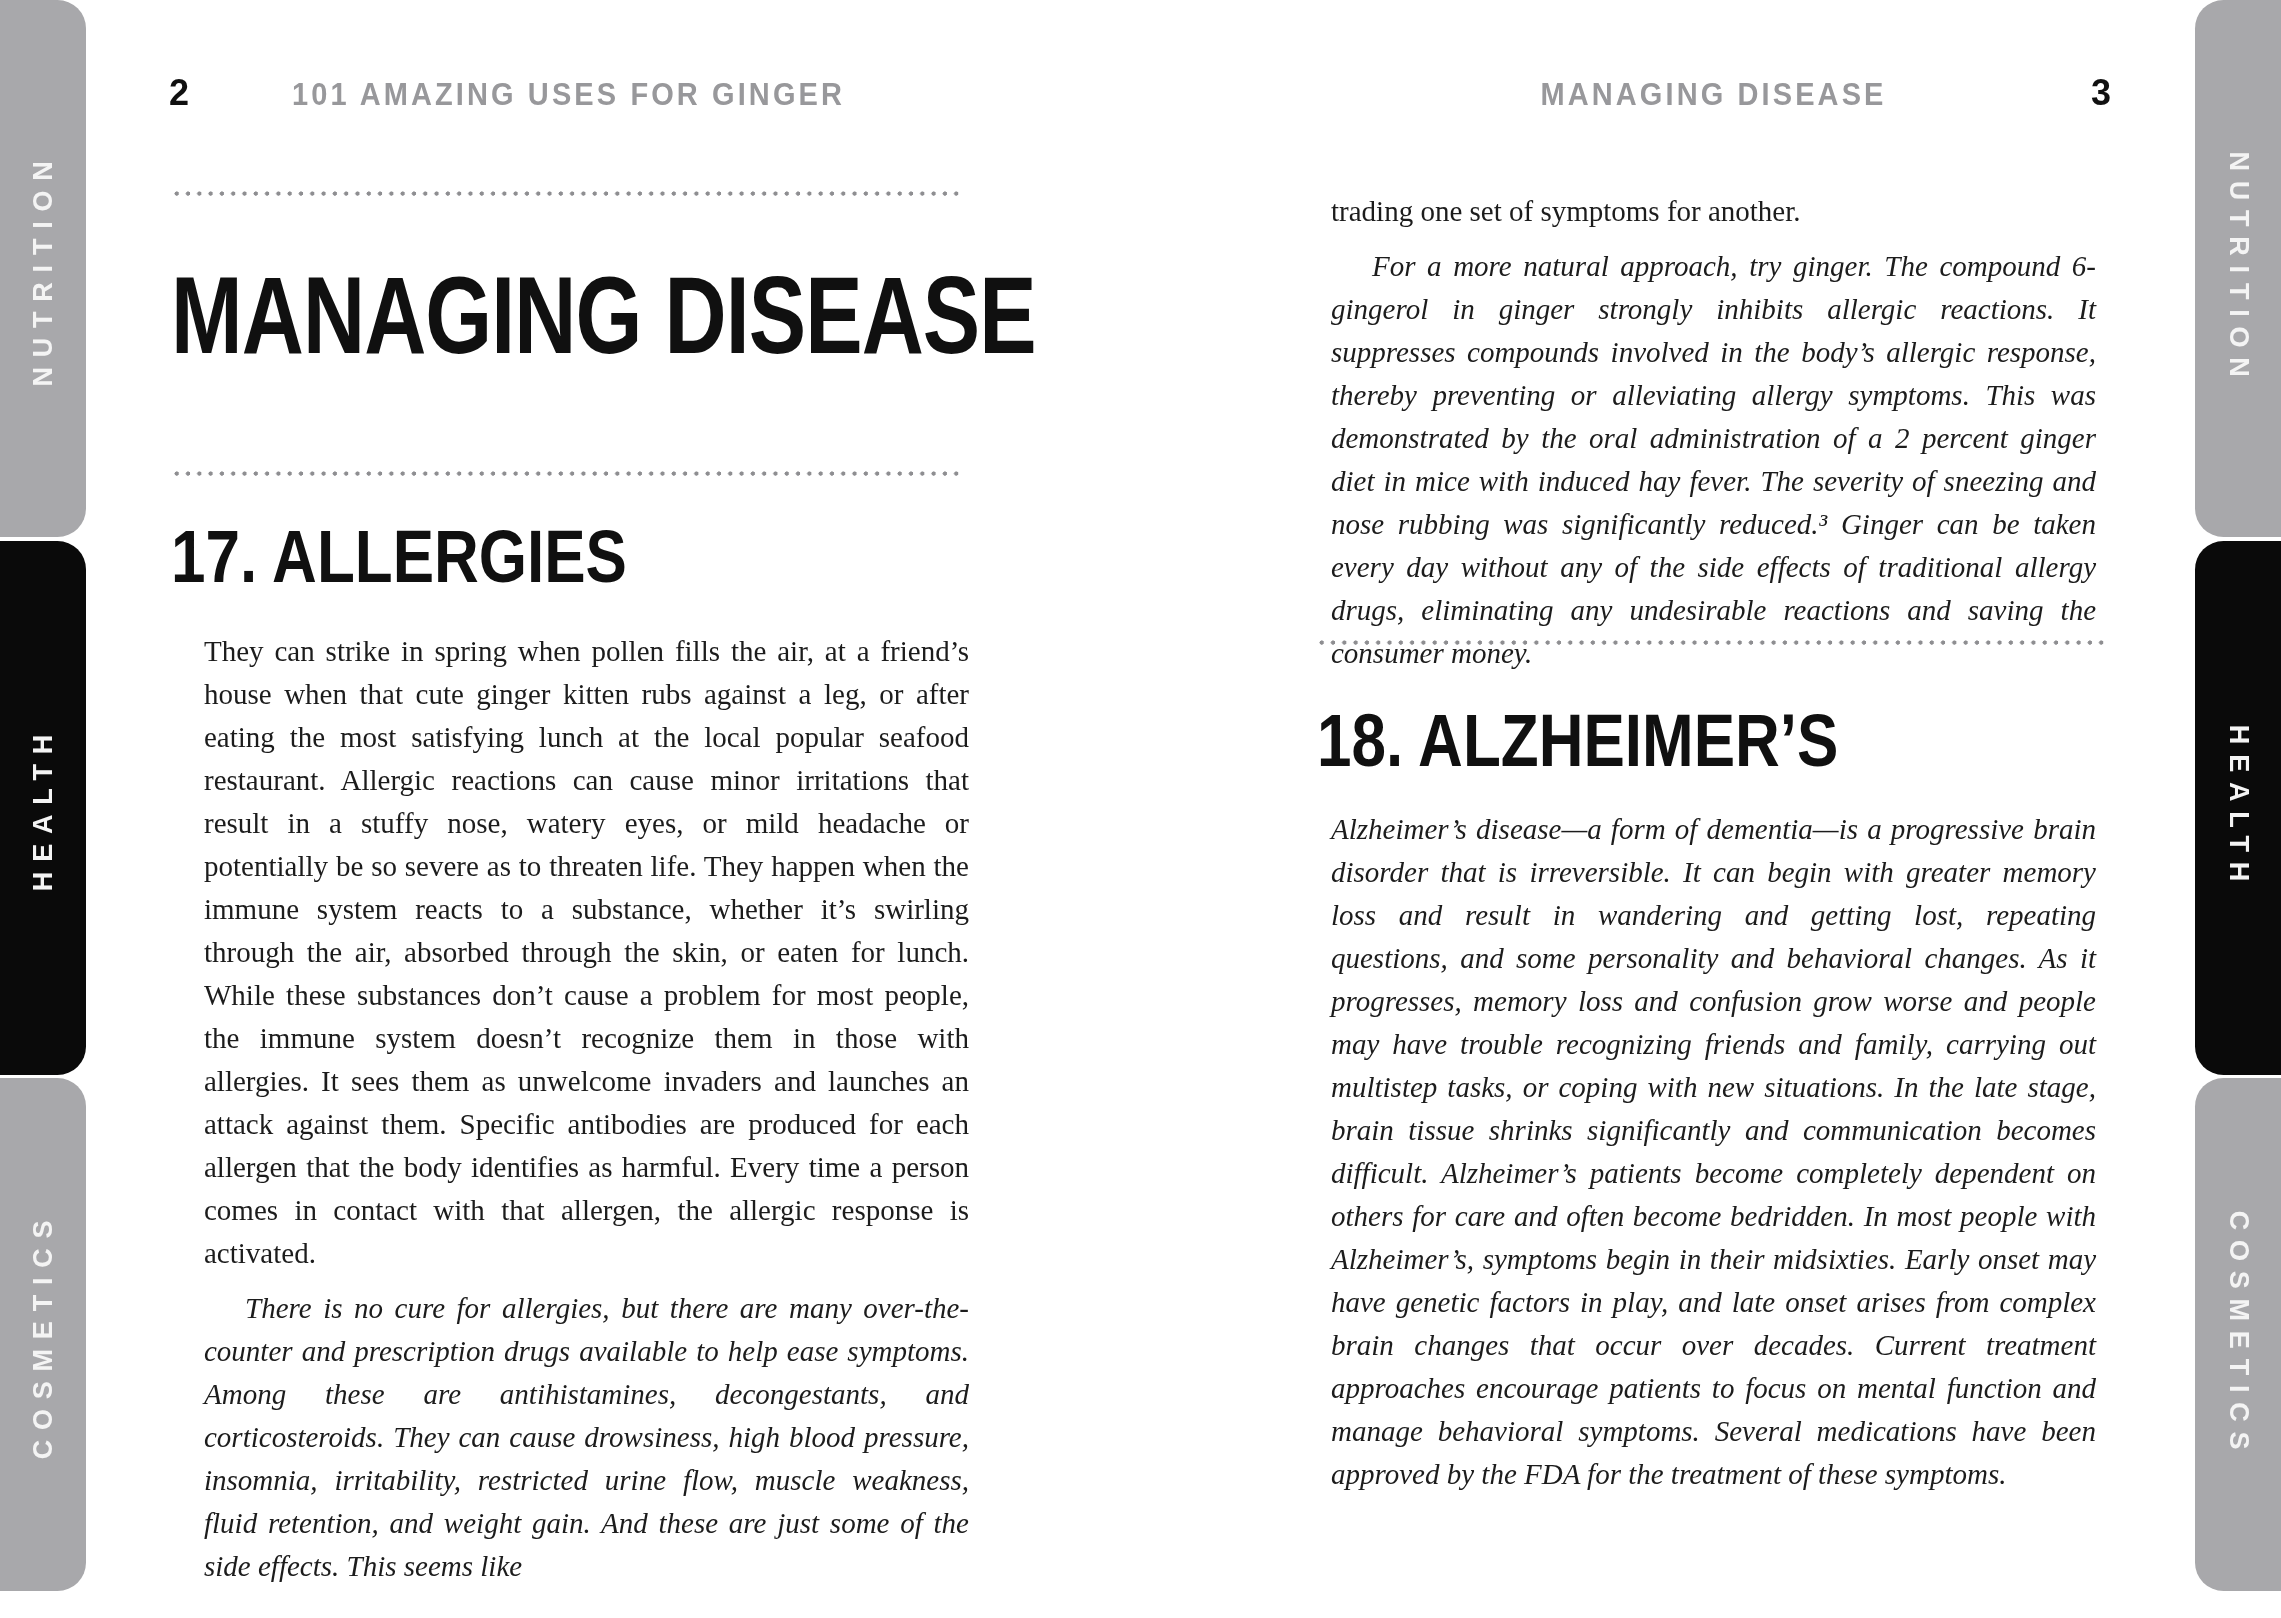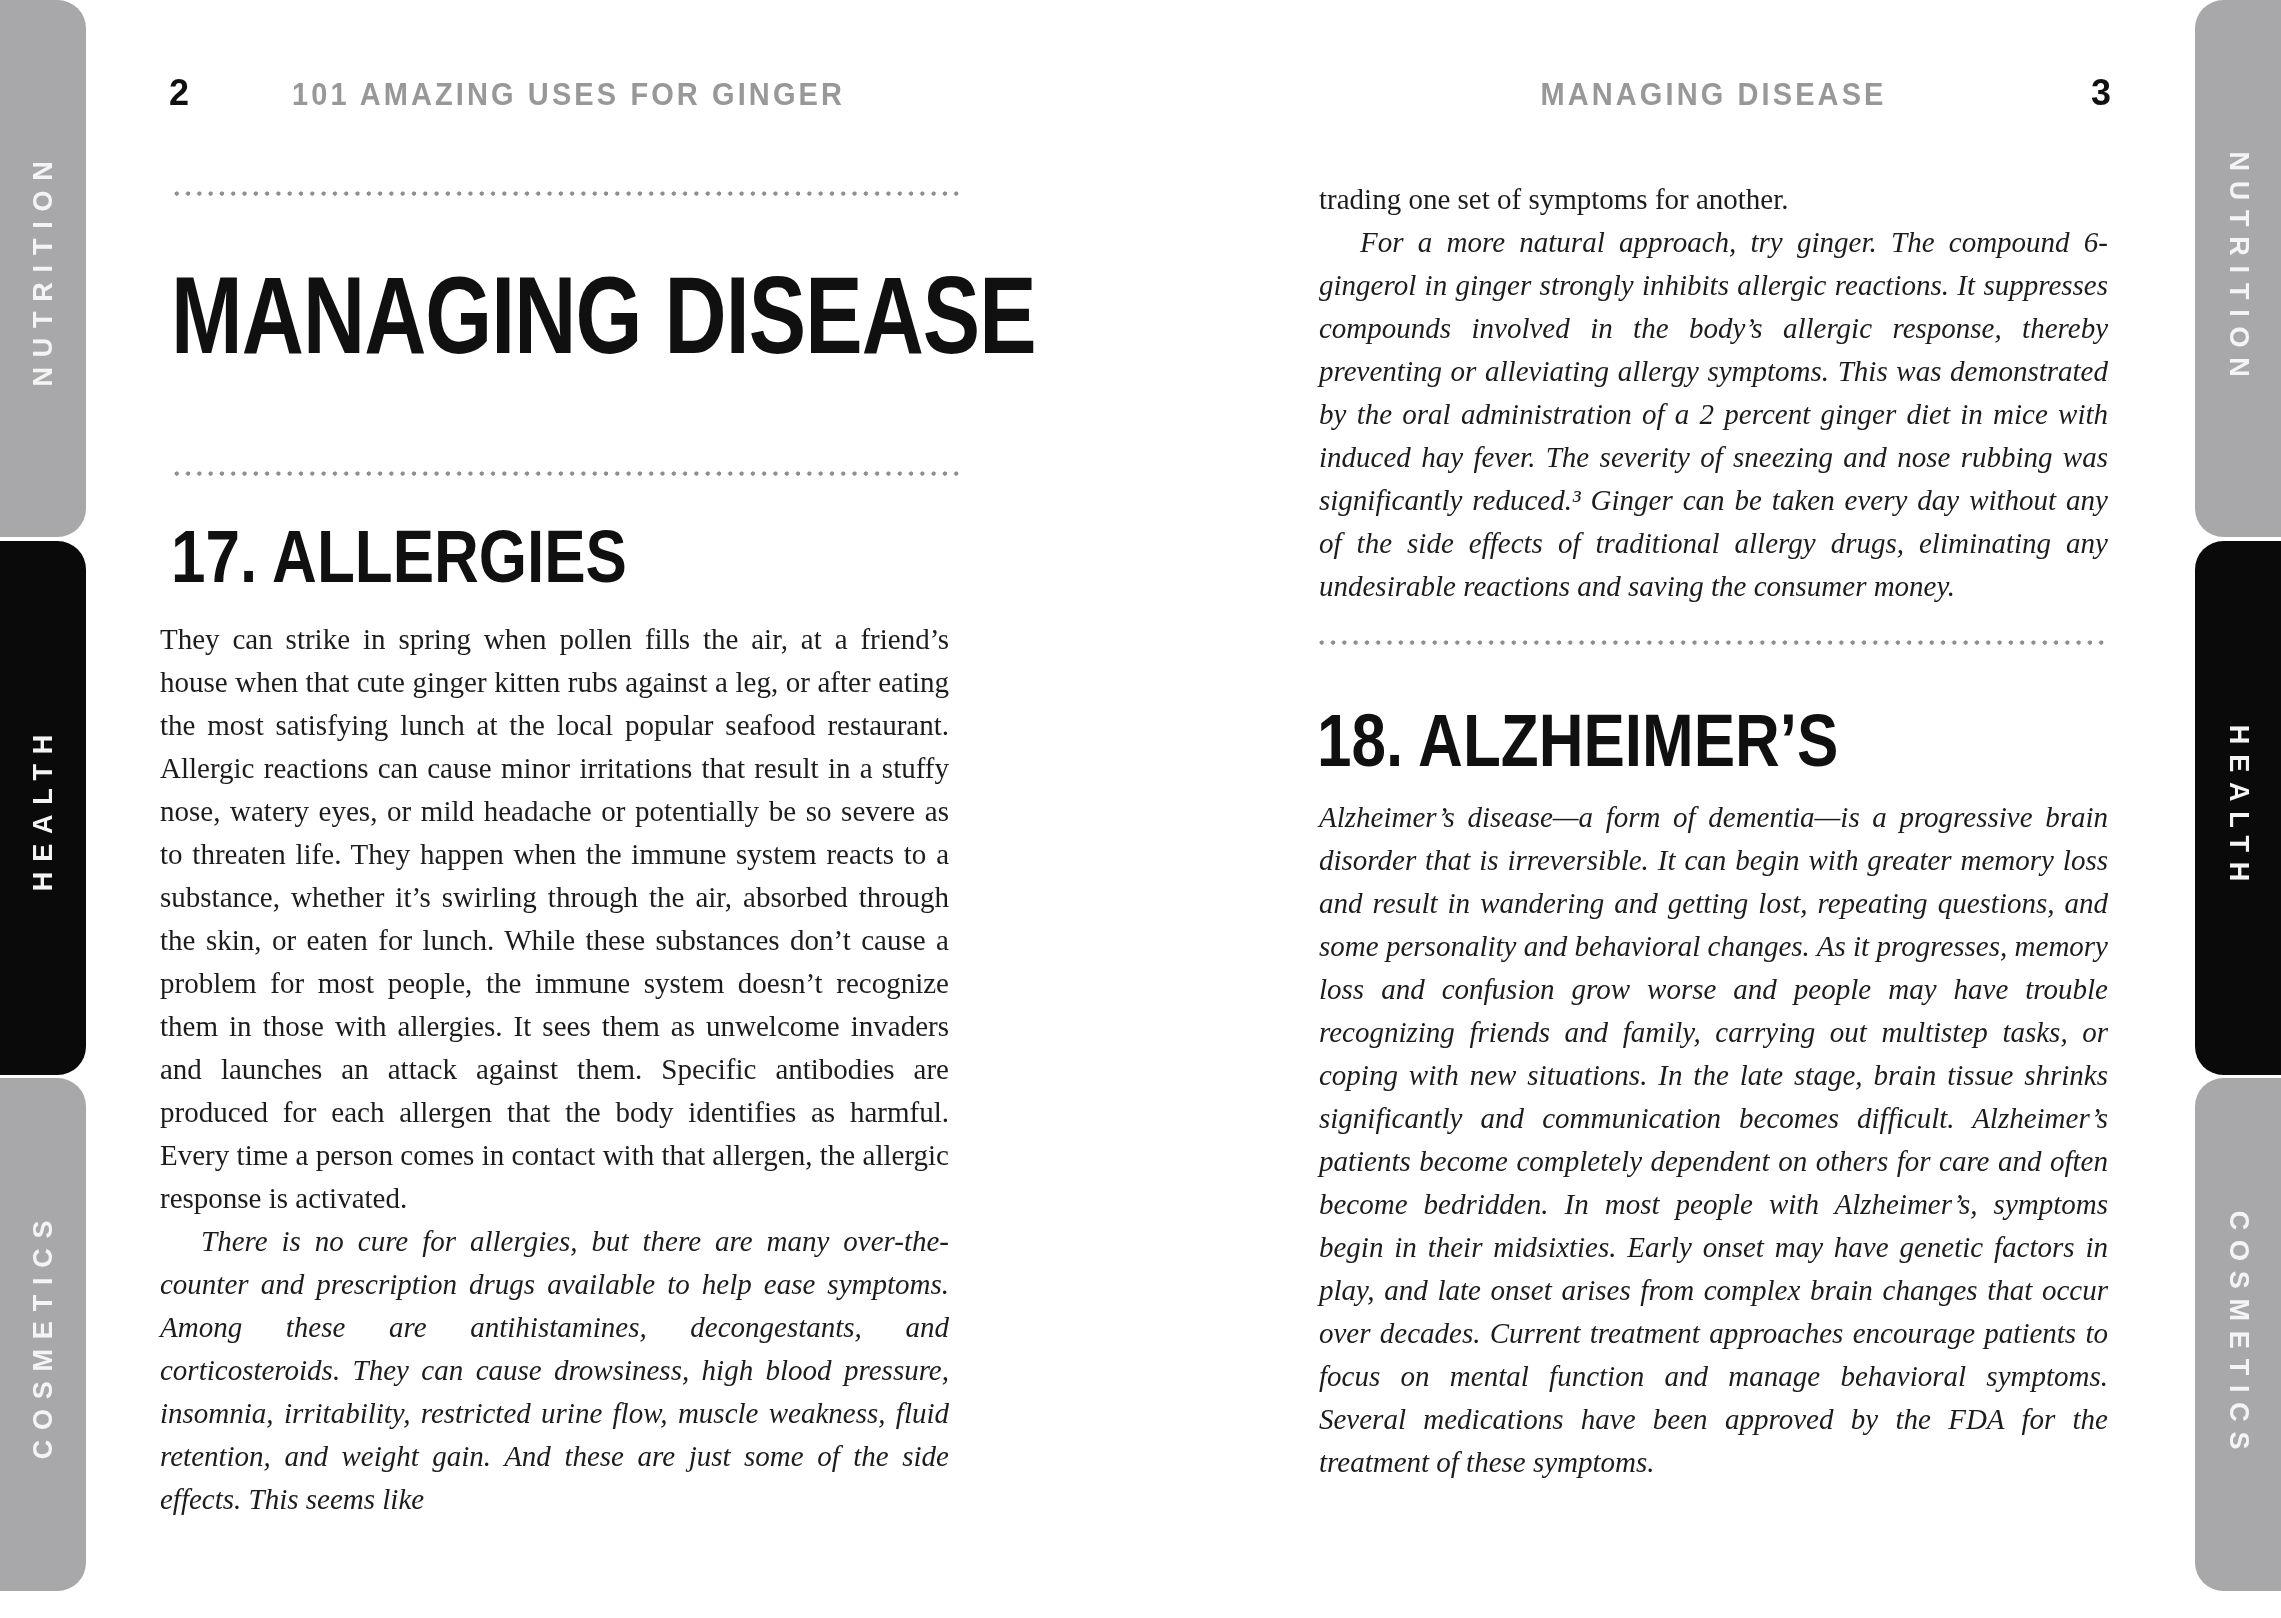--- a/index.html
+++ b/index.html
@@ -40,21 +40,21 @@
   .section-heading{
     position:absolute;font-size:62px;line-height:1;letter-spacing:0px;
     white-space:nowrap;transform:scaleY(1.2);transform-origin:left top;
   }
   
   .bodycol{
     position:absolute;width:789px;font-family:"Liberation Serif",serif;
     font-size:29px;line-height:43px;color:#1c1c1c;
     text-align:justify;hyphens:none;
   }
-  .bodycol p{margin:0;}
+  .bodycol p{margin:12px;}
   .bodycol p.indent{text-indent:41px;font-style:italic;}
 </style>
 </head>
 <body>
 
 <div id="spread">
 
   <div class="tab side-left gray" style="top:0;height:537px;">
     <span class="lbl">NUTRITION</span>
   </div>
@@ -79,21 +79,21 @@
   <div class="running display" style="left:174px;top:80px;">101 AMAZING USES FOR GINGER</div>
 
   <div class="dotted" style="left:174px;top:191px;"></div>
 
   <div class="chapter-title display" style="left:171px;top:260px;">MANAGING DISEASE</div>
 
   <div class="dotted" style="left:174px;top:471px;"></div>
 
   <div class="section-heading display" style="left:171px;top:520px;">17. ALLERGIES</div>
 
-  <div class="bodycol" style="left:160px;top:618px;">
+  <div class="bodycol" style="left:192px;top:618px;">
     <p>They can strike in spring when pollen fills the air, at a friend’s house when that cute ginger kitten rubs against a leg, or after eating the most satisfying lunch at the local popular seafood restaurant. Allergic reactions can cause minor irritations that result in a stuffy nose, watery eyes, or mild headache or potentially be so severe as to threaten life. They happen when the immune system reacts to a substance, whether it’s swirling through the air, absorbed through the skin, or eaten for lunch. While these substances don’t cause a problem for most people, the immune system doesn’t recognize them in those with allergies. It sees them as unwelcome invaders and launches an attack against them. Specific antibodies are produced for each allergen that the body identifies as harmful. Every time a person comes in contact with that allergen, the allergic response is activated.</p>
     <p class="indent">There is no cure for allergies, but there are many over-the-counter and prescription drugs available to help ease symptoms. Among these are antihistamines, decongestants, and corticosteroids. They can cause drowsiness, high blood pressure, insomnia, irritability, restricted urine flow, muscle weakness, fluid retention, and weight gain. And these are just some of the side effects. This seems like</p>
   </div>
 
   <div class="running display" style="left:1319px;top:80px;">MANAGING DISEASE</div>
   <div class="pagenum display" style="left:2058px;top:75px;width:53px;text-align:right;">3</div>
 
   <div class="bodycol" style="left:1319px;top:178px;">
     <p>trading one set of symptoms for another.</p>
     <p class="indent">For a more natural approach, try ginger. The compound 6-gingerol in ginger strongly inhibits allergic reactions. It suppresses compounds involved in the body’s allergic response, thereby preventing or alleviating allergy symptoms. This was demonstrated by the oral administration of a 2 percent ginger diet in mice with induced hay fever. The severity of sneezing and nose rubbing was significantly reduced.³ Ginger can be taken every day without any of the side effects of traditional allergy drugs, eliminating any undesirable reactions and saving the consumer money.</p>

